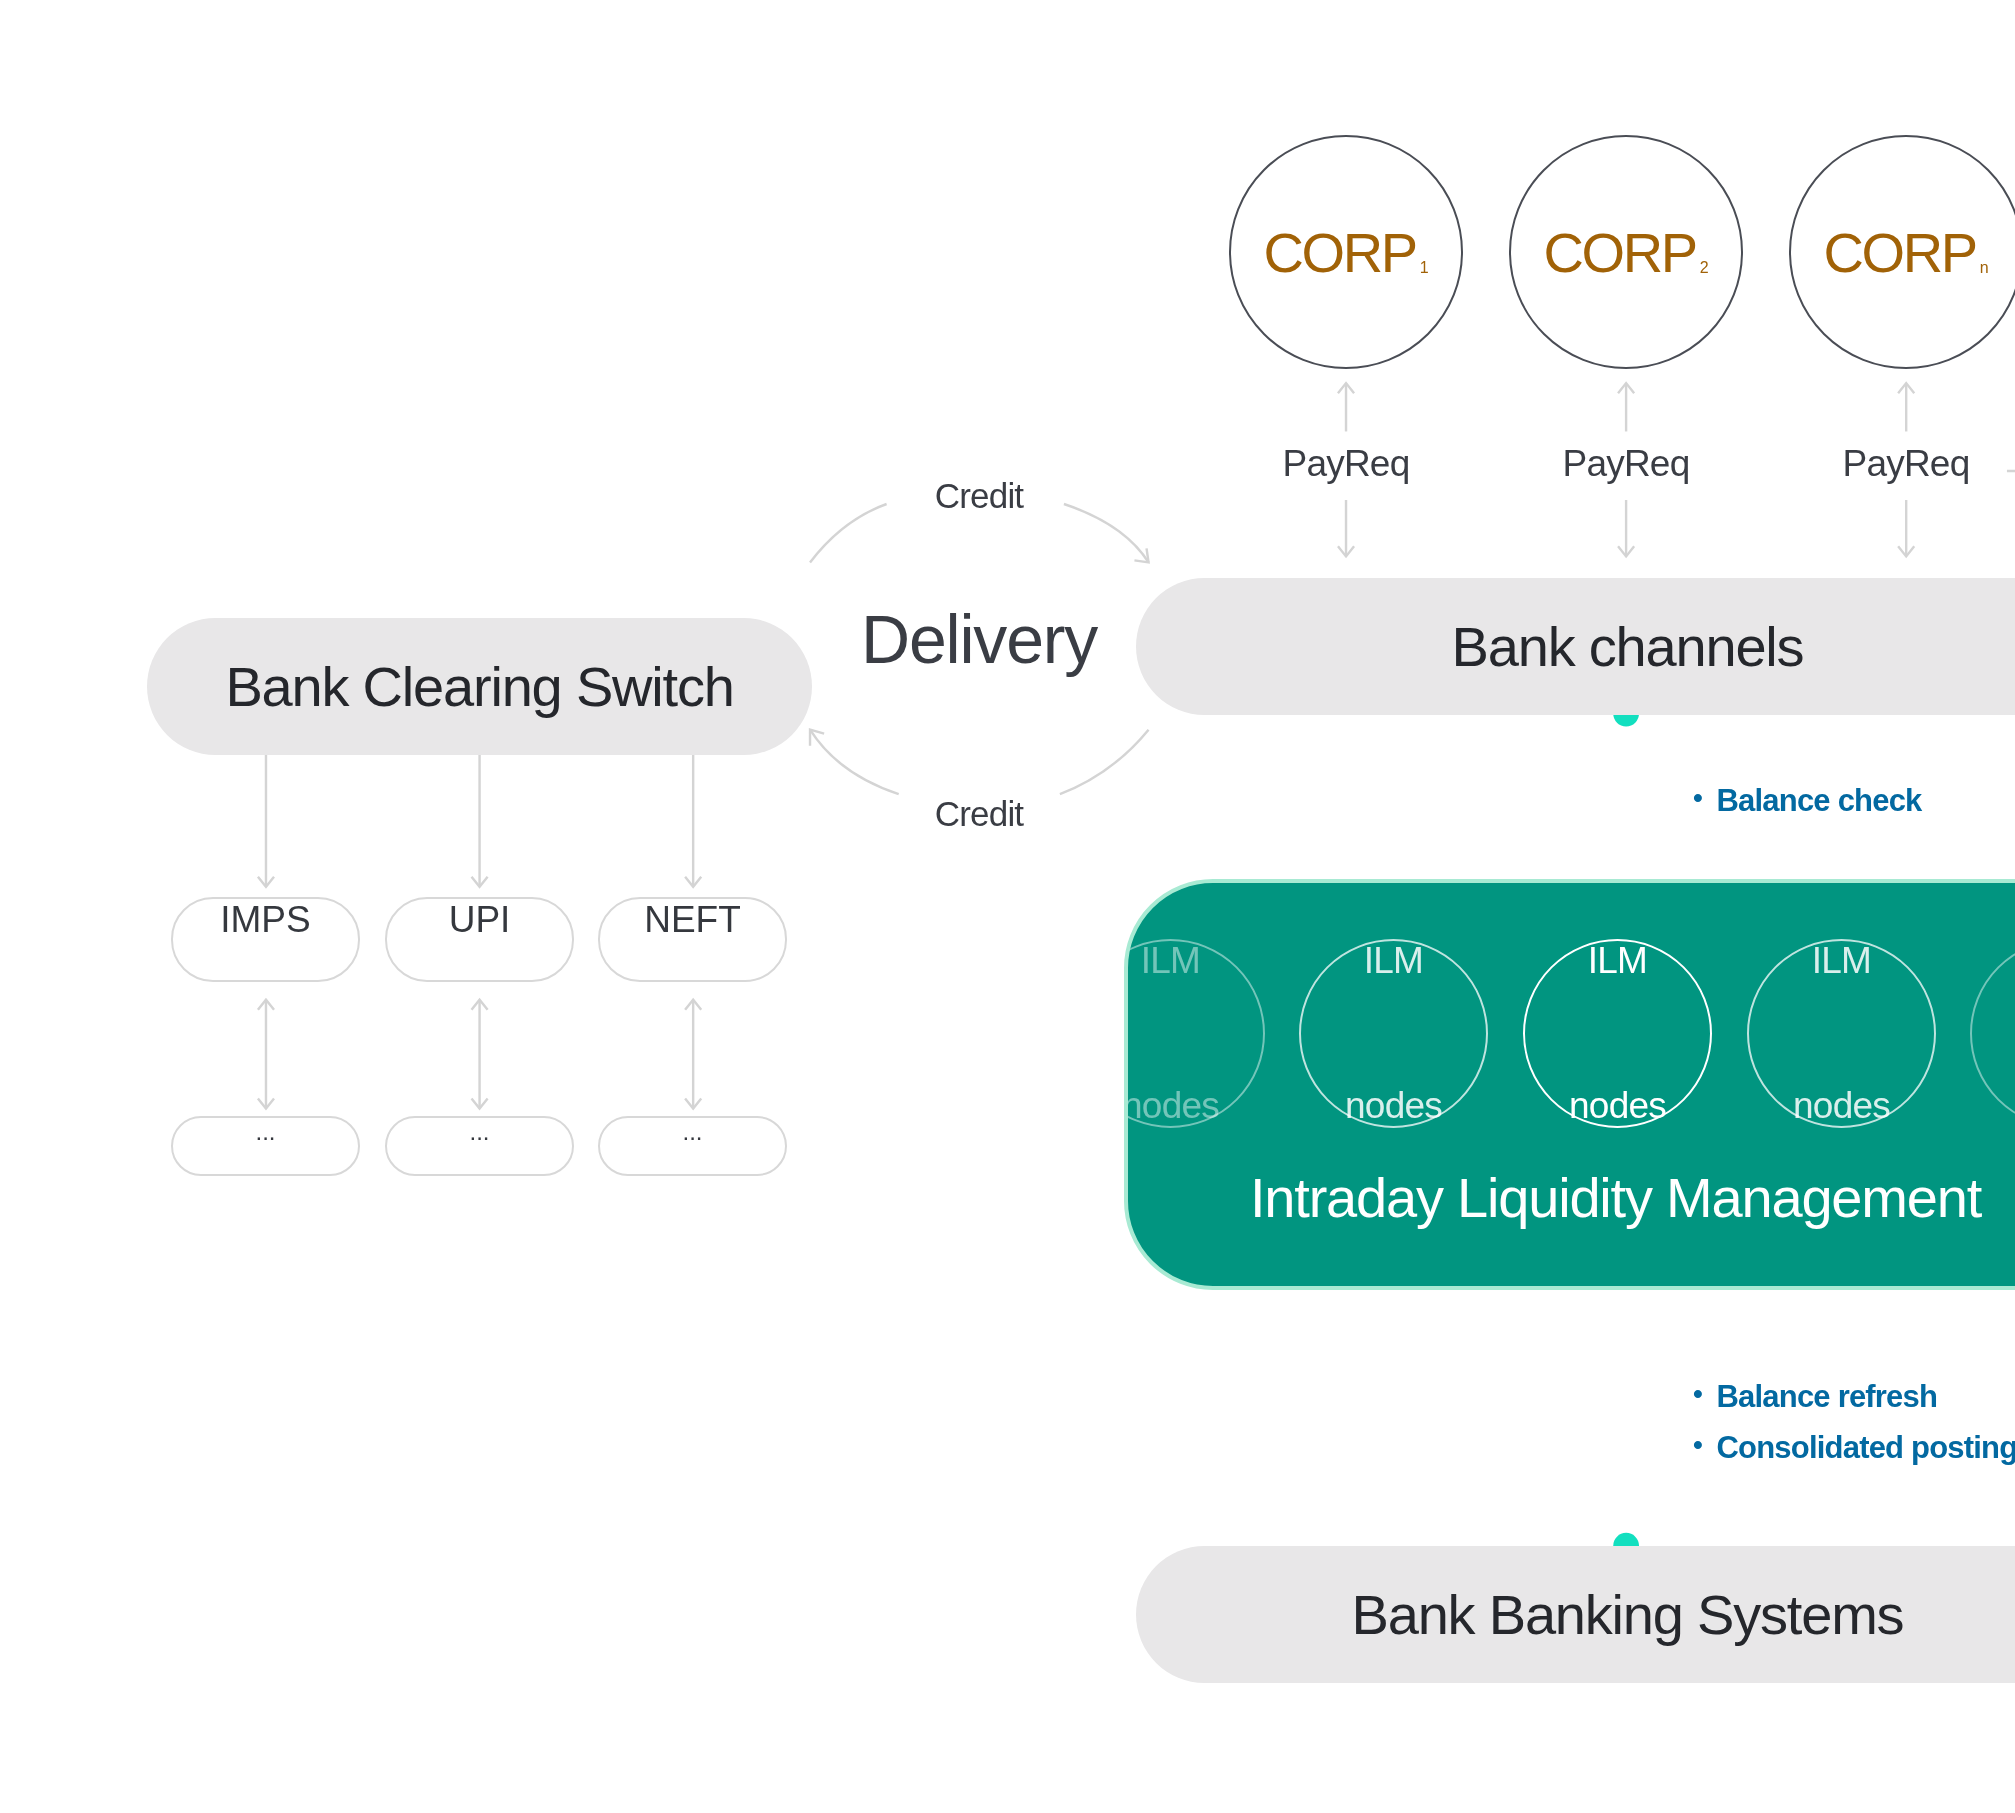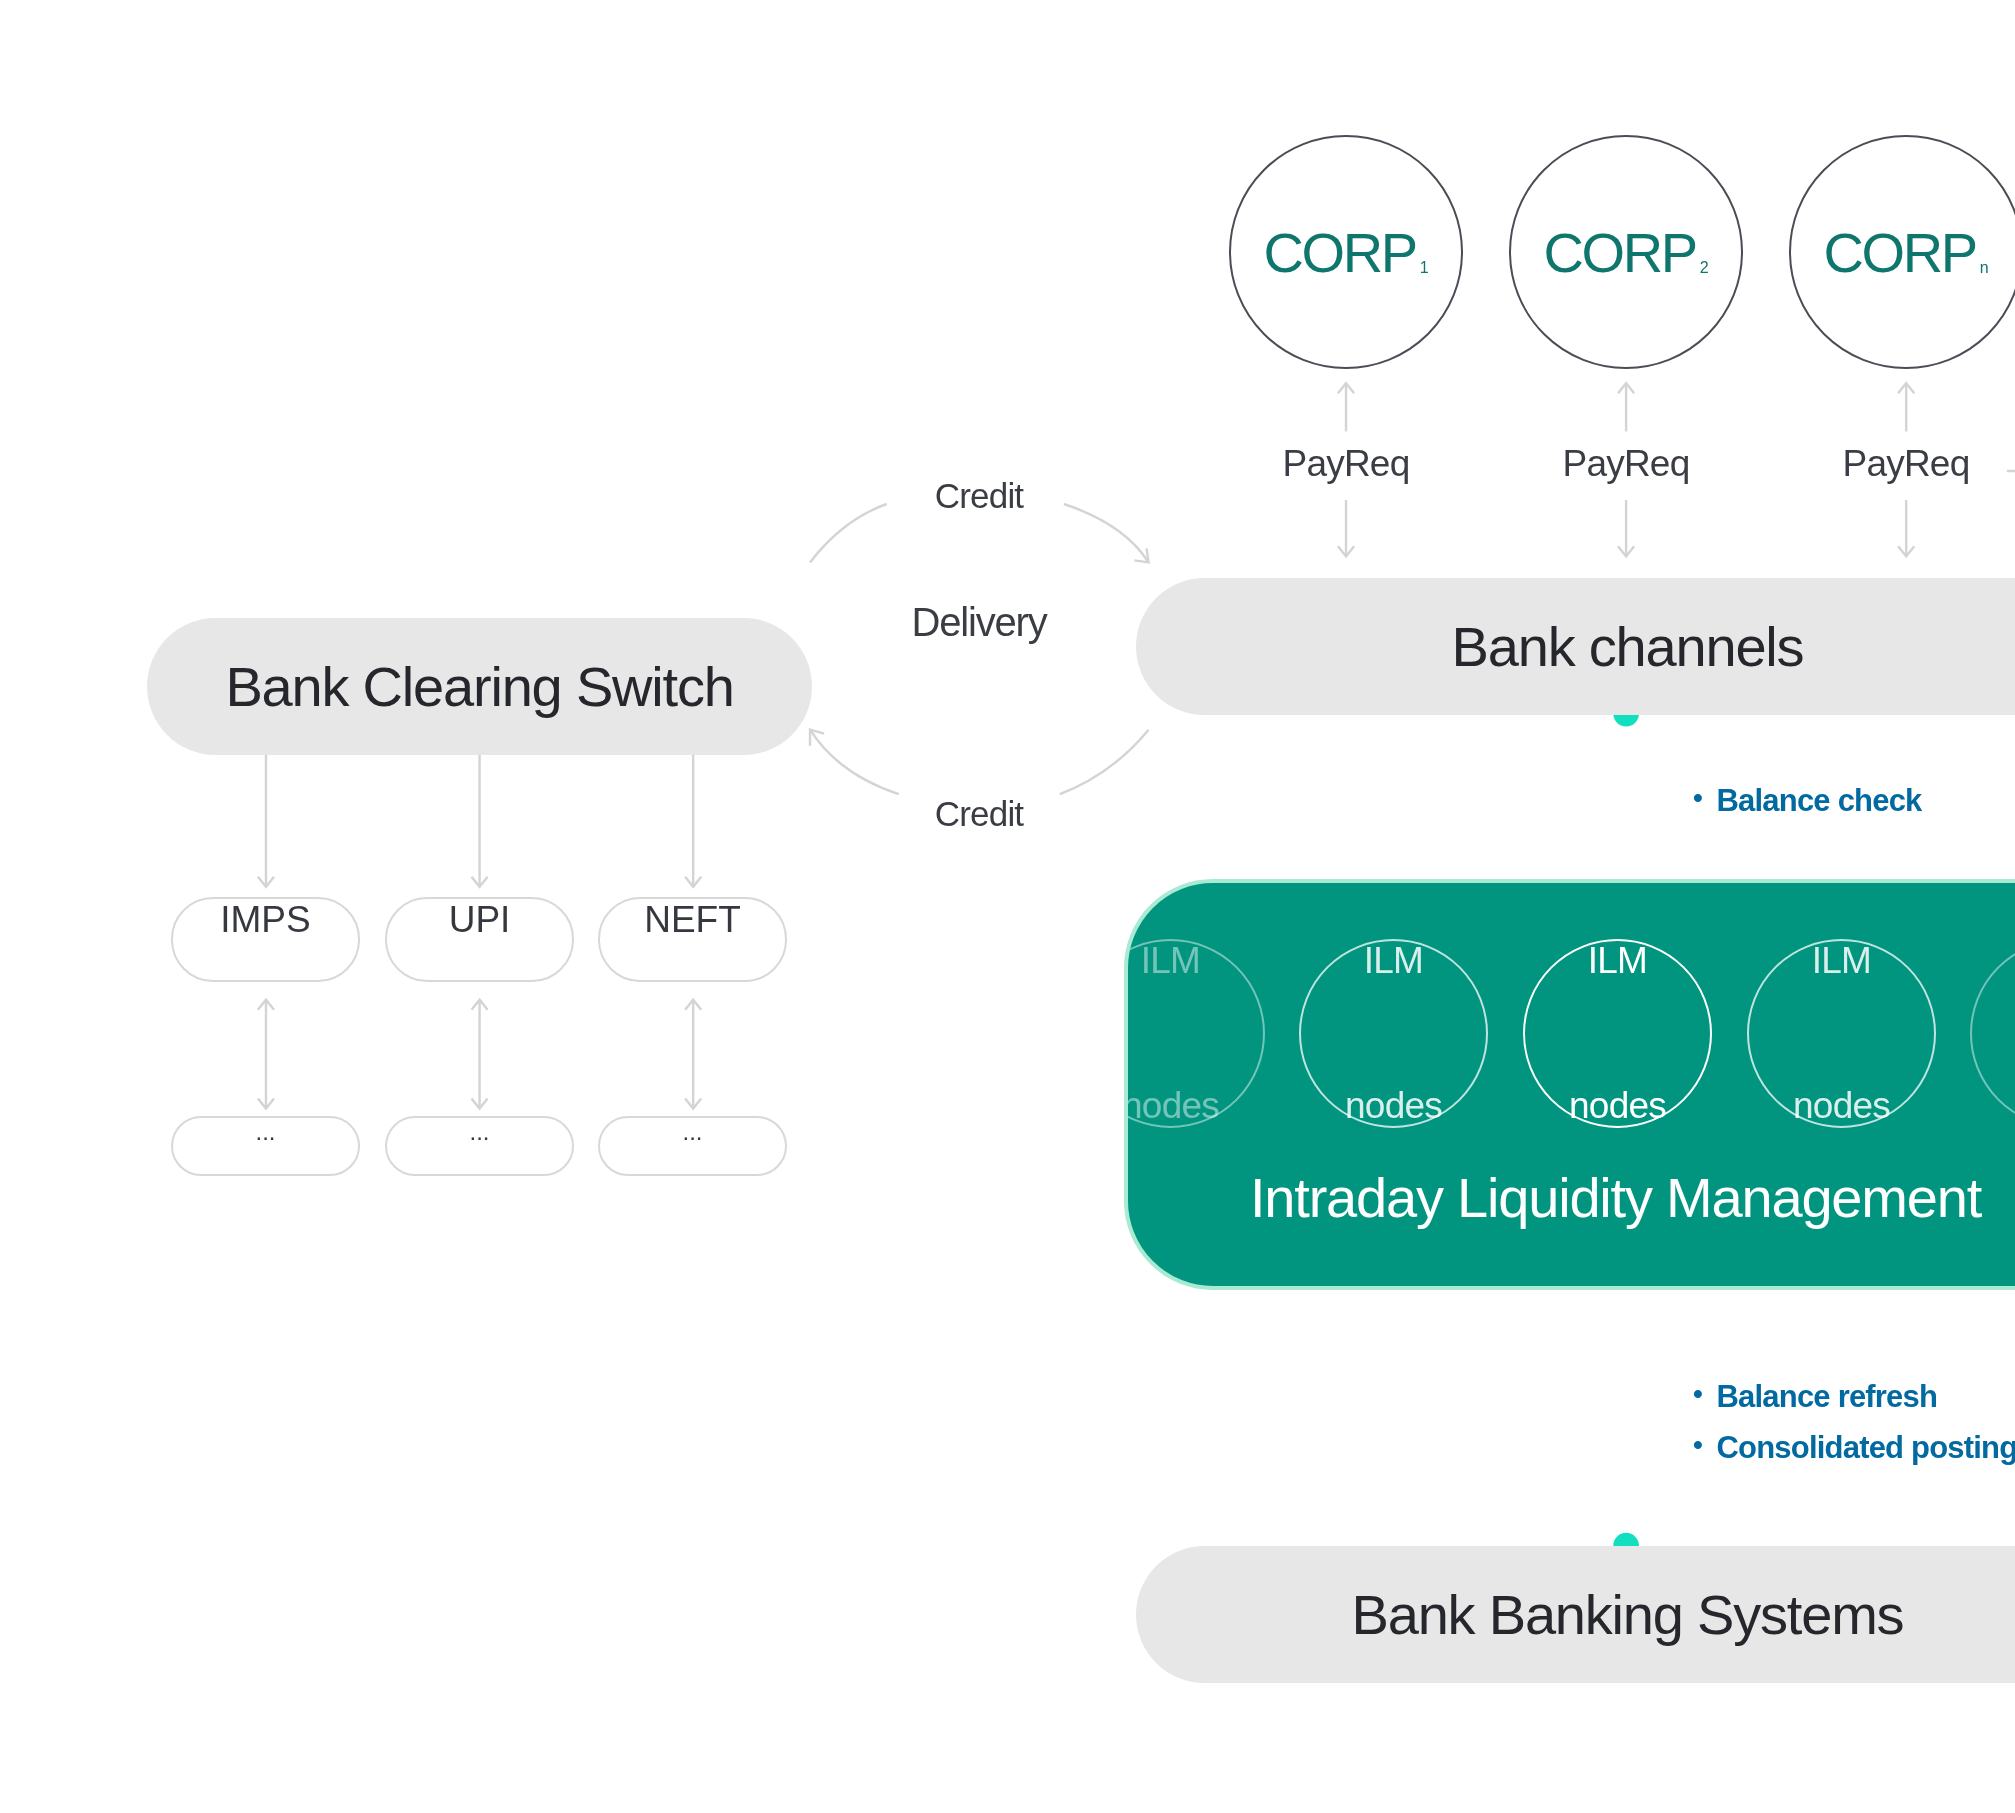--- a/index.html
+++ b/index.html
@@ -4,21 +4,21 @@
 <style>
   html, body { margin: 0; padding: 0; background: #ffffff; }
   body { width: 3224px; height: 1814px; position: relative; overflow: hidden;
          font-family: "Liberation Sans", sans-serif; color: #333740; }
   .abs { position: absolute; }
   .pill-gray { position: absolute; background: #e8e7e8; border-radius: 69px;
                display: flex; align-items: center; justify-content: center;
                font-size: 56px; color: #25272c; letter-spacing: -1.2px; }
   .corp { position: absolute; width: 234px; height: 234px; border: 2.8px solid #4a4d55;
           border-radius: 50%; box-sizing: border-box; display: flex; align-items: center;
-          justify-content: center; font-size: 56px; color: #0f766e; letter-spacing: -2.4px; }
+          justify-content: center; font-size: 56px; color: #a16207; letter-spacing: -2.4px; }
   .corp sub { font-size: 16px; letter-spacing: 0; margin-left: 4px; position: relative; top: 16px; }
   .lbl { position: absolute; font-size: 37px; color: #3a3d44; transform: translateX(-50%); white-space: nowrap; letter-spacing: -0.8px; }
   .small-pill { position: absolute; width: 189px; height: 85px; border: 2.4px solid #d8d8d8;
                 border-radius: 42px; box-sizing: border-box; display: flex; align-items: flex-start;
                 justify-content: center; font-size: 37px; color: #35383e; background: #fff; }
   .small-pill.dots { height: 60px; border-radius: 30px; font-size: 24px; }
   .ilm-box { position: absolute; left: 1124px; top: 879px; width: 983px; height: 411px;
              background: #019580; border: 4px solid #a8ead3; border-radius: 89px;
              box-sizing: border-box; overflow: hidden; }
   .ilm-node { position: absolute; width: 189px; height: 189px; top: 56px;
@@ -124,21 +124,21 @@
 <div class="lbl" style="left:1626px;top:443px;">PayReq</div>
 <div class="lbl" style="left:1906px;top:443px;">PayReq</div>
 
 <div class="pill-gray" style="left:1136px;top:578px;width:983px;height:137px;">
   <span>Bank channels</span>
 </div>
 <div class="pill-gray" style="left:147px;top:580px;width:665px;height:137px;margin-top:38px;">
   <span>Bank Clearing Switch</span>
 </div>
 
-<div class="lbl" style="left:979px;top:600px;font-size:40px;letter-spacing:-1.2px;">Delivery</div>
+<div class="lbl" style="left:979px;top:600px;font-size:68px;letter-spacing:-1.2px;">Delivery</div>
 <div class="lbl" style="left:979px;top:476px;font-size:35px;">Credit</div>
 <div class="lbl" style="left:979px;top:774px;font-size:35px;margin-top:20px;">Credit</div>
 
 <div class="small-pill" style="left:171px;top:897px;">
   <span>IMPS</span>
 </div>
 <div class="small-pill" style="left:385px;top:897px;">
   <span>UPI</span>
 </div>
 <div class="small-pill" style="left:598px;top:897px;">

